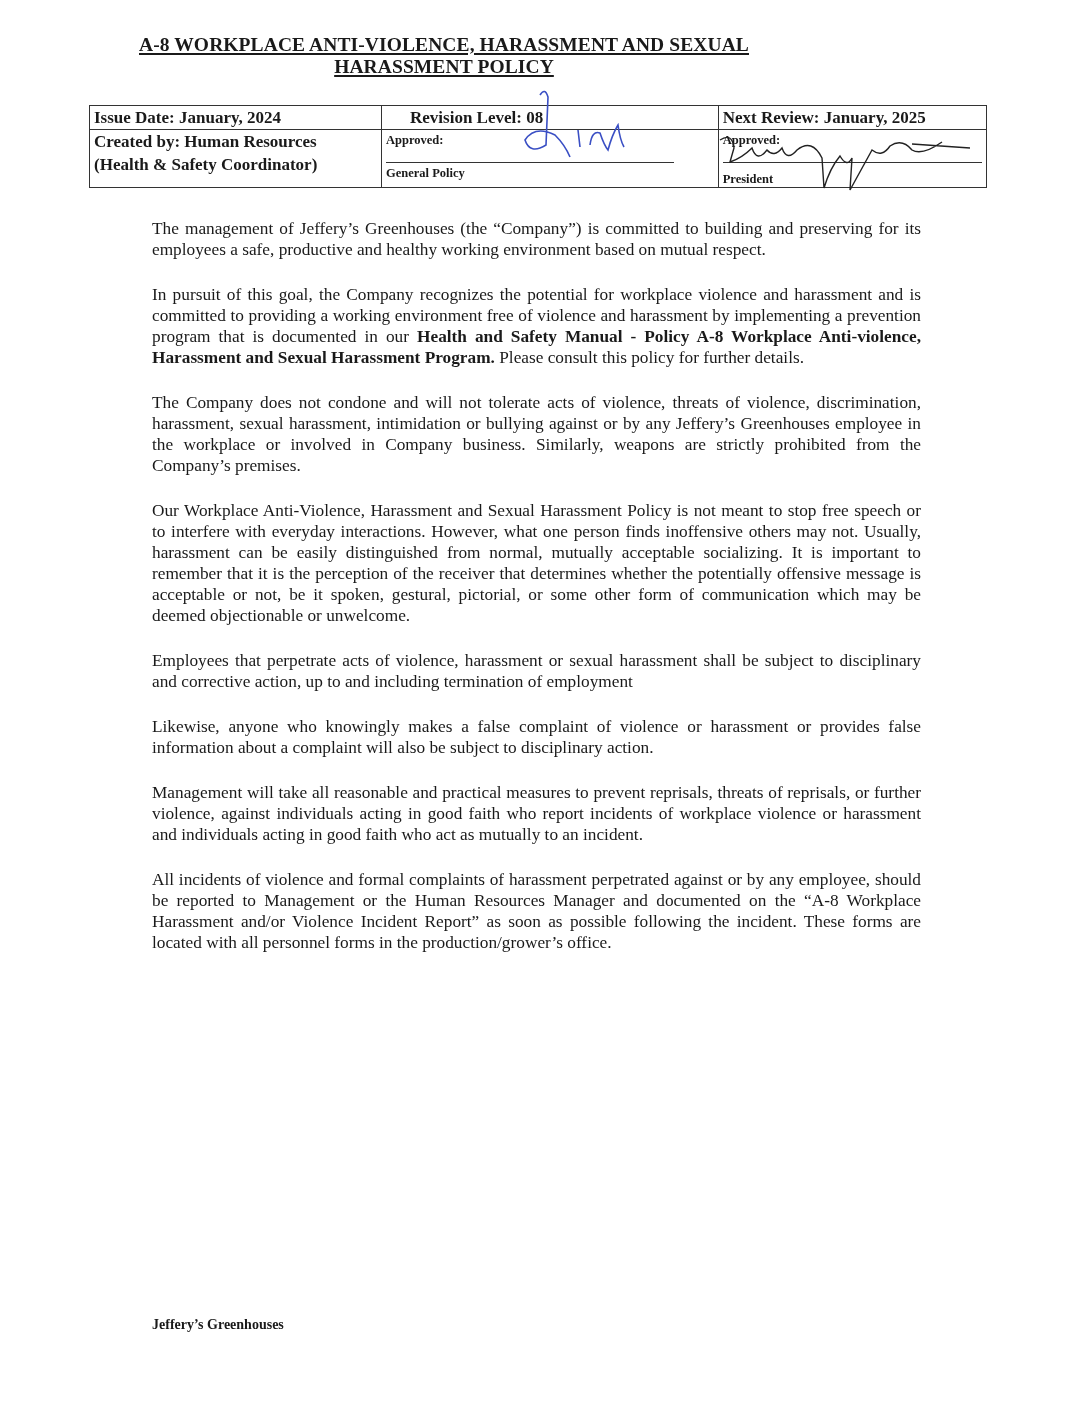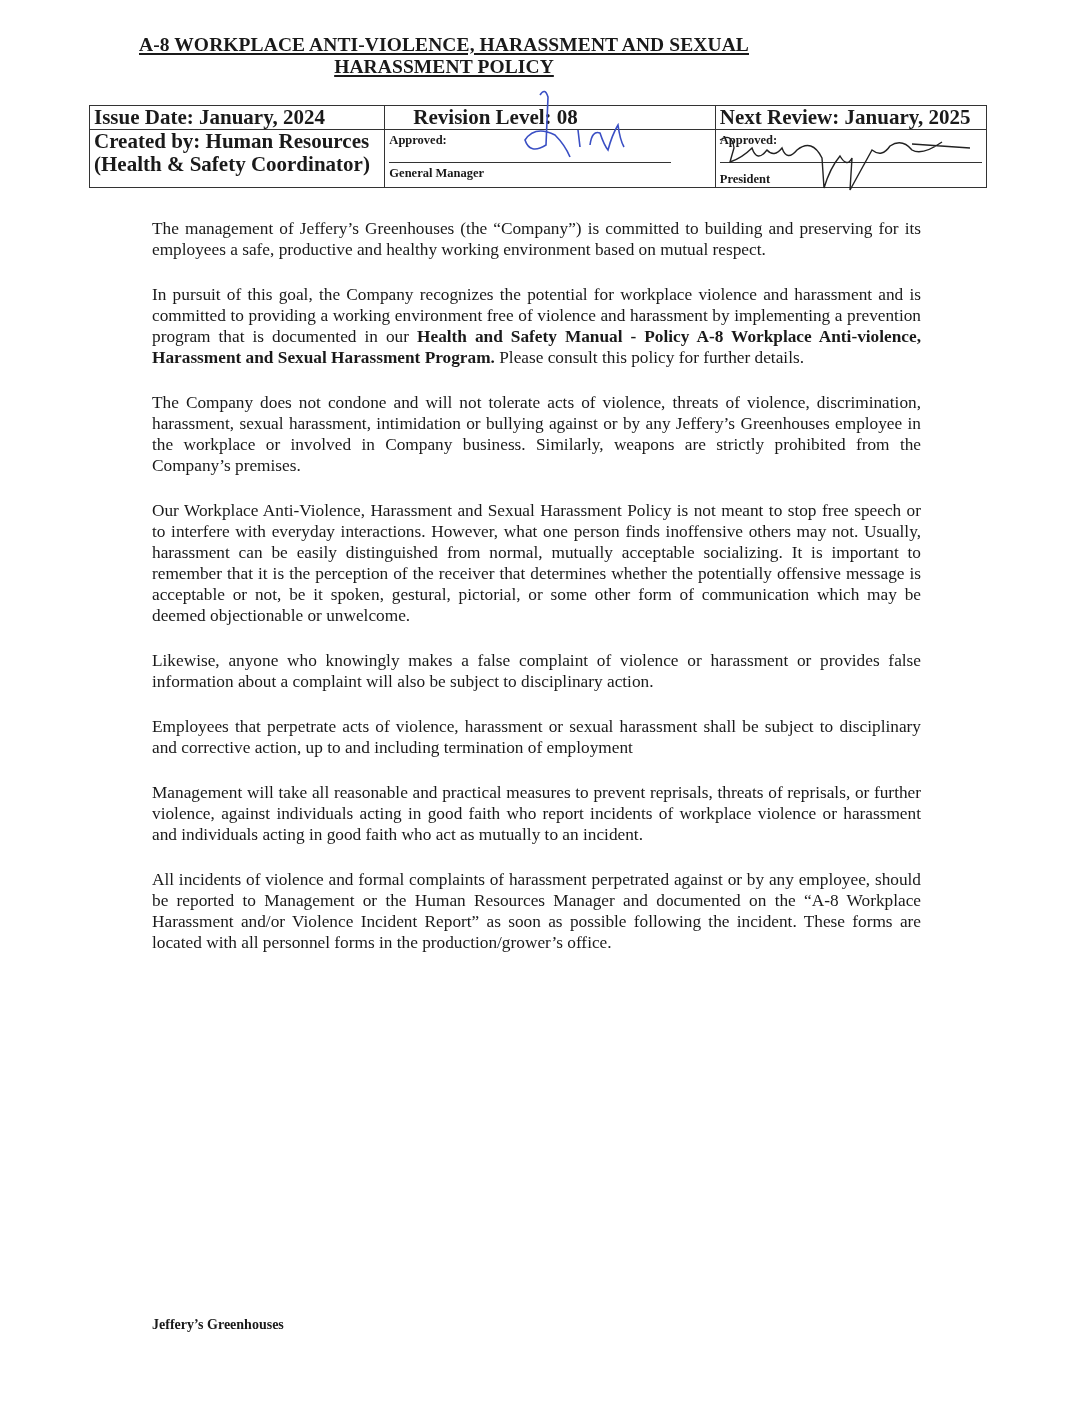--- a/index.html
+++ b/index.html
@@ -9,21 +9,21 @@
   }
   .title {
     position: absolute; left: 0; width: 888px; top: 34px; text-align: center;
     font-weight: bold; font-size: 19.5px; line-height: 22px; letter-spacing: 0.1px;
   }
   .title span { text-decoration: underline; text-decoration-thickness: 1.5px; text-underline-offset: 2px; display: inline-block; }
   table.hdr {
     position: absolute; left: 89px; top: 105px; width: 898px; border-collapse: collapse;
   }
   table.hdr td { border: 1.5px solid #333; padding: 0 4px; vertical-align: top; }
-  .big { font-weight: bold; font-size: 21px; line-height: 23px; white-space: nowrap; }
+  .big { font-weight: bold; font-size: 17px; line-height: 23px; white-space: nowrap; }
   .small { font-weight: bold; font-size: 12.5px; line-height: 16px; }
   .sigline { border-top: 1.5px solid #333; margin-top: 4px; }
   .sig { position: absolute; font-family: "DejaVu Serif", serif; font-style: italic; pointer-events: none; }
   .body {
     position: absolute; left: 152px; top: 218px; width: 769px;
     font-size: 17.3px; line-height: 21px; text-align: justify;
   }
   .body p { margin: 0 0 24px 0; }
   .footer {
     position: absolute; left: 152px; top: 1317px; font-weight: bold; font-size: 14px; text-align: center;
@@ -45,21 +45,21 @@
     <td class="big" style="width:264px;">Next Review: January, 2025</td>
   </tr>
   <tr>
     <td class="big">
       <div>Created by: Human Resources</div>
       <div>(Health &amp; Safety Coordinator)</div>
     </td>
     <td style="padding-right:44px;">
       <div class="small" style="margin-top:2px;">Approved:</div>
       <div class="sigline" style="margin-top:14px;"></div>
-      <div class="small" style="margin-top:2px;">General Manager</div>
+      <div class="small" style="margin-top:2px;">General Policy</div>
     </td>
     <td>
       <div class="small" style="margin-top:2px;">Approved:</div>
       <div class="sigline" style="margin-top:14px;"></div>
       <div class="small" style="margin-top:8px;">President</div>
     </td>
   </tr>
 </tbody>
   </table>
 
@@ -68,19 +68,19 @@
 </svg>
 <svg class="sig" style="left:712px; top:128px;" width="260" height="70">
   <path d="M8 12 Q20 4 22 20 L18 34 Q30 30 40 20 Q45 35 55 22 Q62 30 70 20 Q75 34 85 22 Q100 10 110 30 L112 60 Q118 40 128 28 Q135 40 140 30 L138 62 Q150 40 160 22 Q170 30 178 18 Q190 10 200 22 Q210 28 230 14 M200 16 L258 20" fill="none" stroke="#222" stroke-width="1.4"></path>
 </svg>
 
 <div class="body">
   <p>The management of Jeffery’s Greenhouses (the “Company”) is committed to building and preserving for its employees a safe, productive and healthy working environment based on mutual respect.</p>
   <p><span>In pursuit of this goal, the Company recognizes the potential for workplace violence and harassment and is committed to providing a working environment free of violence and harassment by implementing a prevention program that is documented in our </span><b>Health and Safety Manual - Policy A-8 Workplace Anti-violence, Harassment and Sexual Harassment Program.</b><span> Please consult this policy for further details.</span></p>
   <p>The Company does not condone and will not tolerate acts of violence, threats of violence, discrimination, harassment, sexual harassment, intimidation or bullying against or by any Jeffery’s Greenhouses employee in the workplace or involved in Company business. Similarly, weapons are strictly prohibited from the Company’s premises.</p>
   <p>Our Workplace Anti-Violence, Harassment and Sexual Harassment Policy is not meant to stop free speech or to interfere with everyday interactions.  However, what one person finds inoffensive others may not.  Usually, harassment can be easily distinguished from normal, mutually acceptable socializing.  It is important to remember that it is the perception of the receiver that determines whether the potentially offensive message is acceptable or not, be it spoken, gestural, pictorial, or some other form of communication which may be deemed objectionable or unwelcome.</p>
+  <p style="text-align:justify;">Employees that perpetrate acts of violence, harassment or sexual harassment shall be subject to disciplinary and corrective action, up to and including termination of employment</p>
   <p>Likewise, anyone who knowingly makes a false complaint of violence or harassment or provides false information about a complaint will also be subject to disciplinary action.</p>
-  <p style="text-align:justify;">Employees that perpetrate acts of violence, harassment or sexual harassment shall be subject to disciplinary and corrective action, up to and including termination of employment</p>
   <p>Management will take all reasonable and practical measures to prevent reprisals, threats of reprisals, or further violence, against individuals acting in good faith who report incidents of workplace violence or harassment and individuals acting in good faith who act as mutually to an incident.</p>
   <p>All incidents of violence and formal complaints of harassment perpetrated against or by any employee, should be reported to Management or the Human Resources Manager and documented on the “A-8 Workplace Harassment and/or Violence Incident Report” as soon as possible following the incident.  These forms are located with all personnel forms in the production/grower’s office.</p>
 </div>
 
 <div class="footer">Jeffery’s Greenhouses</div>
 
 </body></html>

